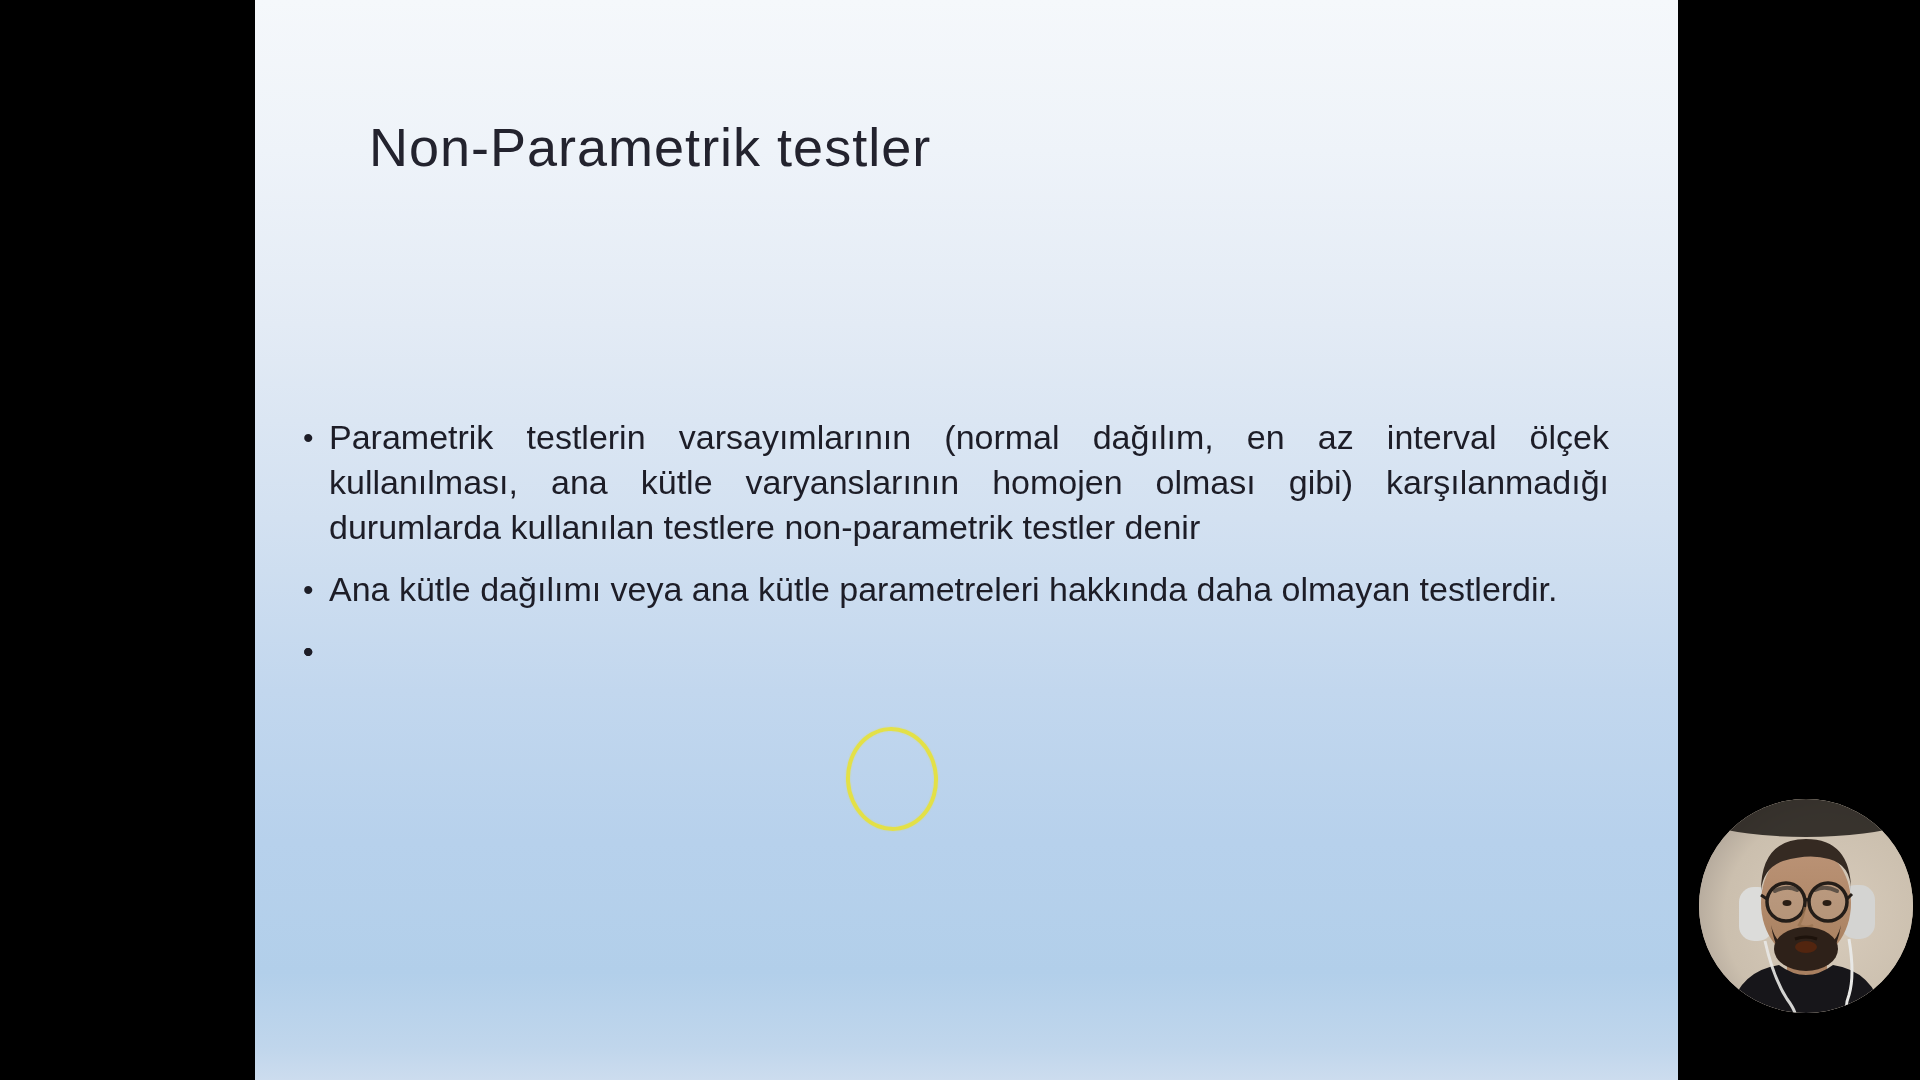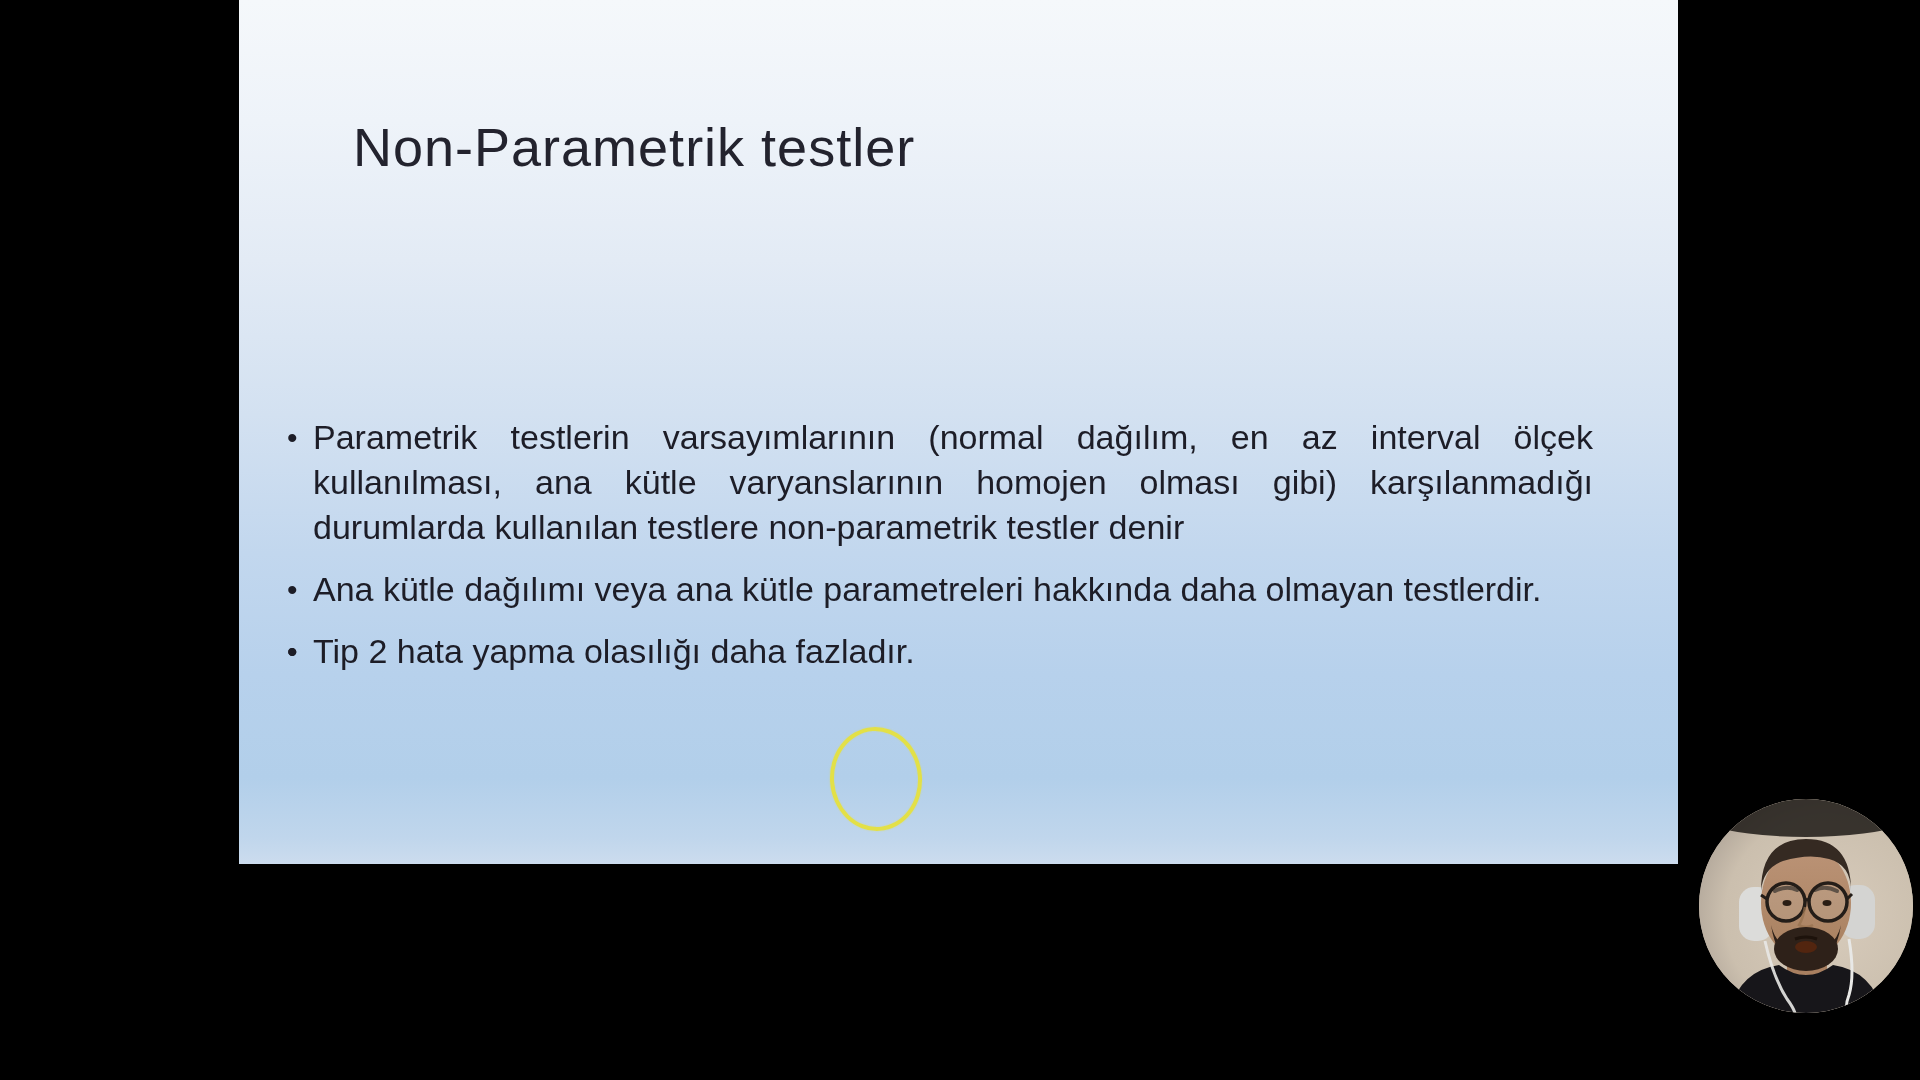--- a/index.html
+++ b/index.html
@@ -3,21 +3,21 @@
 <meta charset="utf-8">
 <style>
   html,body{margin:0;padding:0;width:1920px;height:1080px;overflow:hidden;background:#000;}
   .stage{position:relative;width:1920px;height:1080px;background:#000;font-family:"Liberation Sans",sans-serif;}
 
   .letterbox{position:absolute;top:0;height:1080px;background:#000;}
   .letterbox.left{left:0;width:239px;}
   .letterbox.right{left:1678px;width:242px;}
 
   .slide{
-    position:absolute;left:239px;top:0;width:1439px;height:864px;
+    position:absolute;left:255px;top:0;width:1439px;height:1080px;
     background:linear-gradient(180deg,
       #f5f8fb 0%, #eef3f9 14%, #e3ebf5 30%, #d3e1f1 48%,
       #c2d7ee 64%, #b7d1ec 78%, #b2cfea 90%, #c0d6ec 97%, #ccdcee 100%);
     padding-left:20px;
   }
 
   .slide-title{
     position:absolute;left:114px;top:116px;
     font-size:54px;font-weight:300;letter-spacing:1px;
     color:#23232e;white-space:nowrap;
@@ -69,21 +69,20 @@
           <span class="blt">•</span>
           <span>Ana kütle dağılımı veya ana kütle parametreleri hakkında daha olmayan testlerdir.</span>
         </li>
 
         <li>
           <span class="blt">•</span>
         </li>
 
         <li>
           <span class="blt">•</span>
-          <span>Tip 2 hata yapma olasılığı daha fazladır.</span>
         </li>
       </ul>
 
     <div class="annotation-ellipse"></div>
   </div>
 
   <div class="letterbox right"></div>
 
   <div class="webcam">
     <svg viewBox="0 0 214 214" aria-hidden="true">

